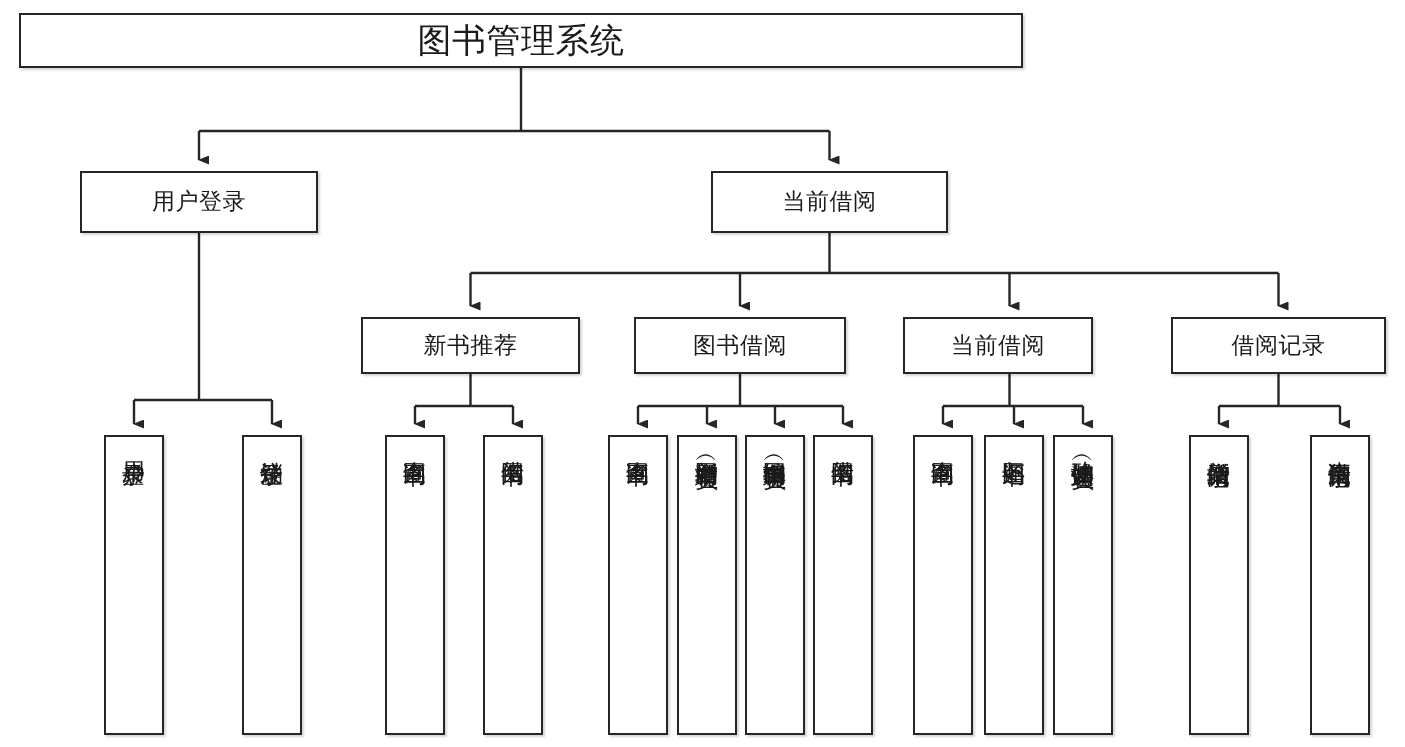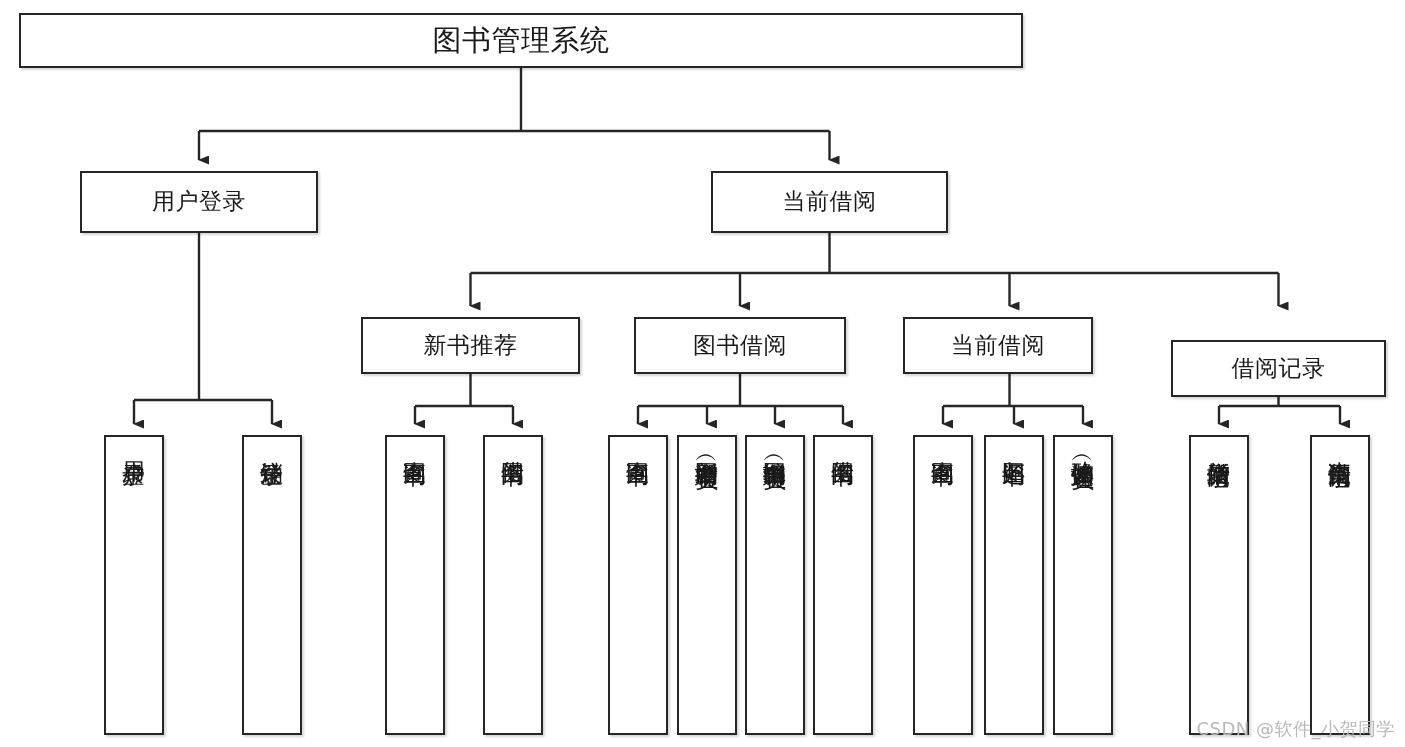--- a/index.html
+++ b/index.html
@@ -31,21 +31,21 @@
     align-items: center;
     justify-content: center;
   }
   .node-label {
     color: #1a1a1a;
     line-height: 1.12;
     text-align: center;
     white-space: nowrap;
     letter-spacing: 0.5px;
   }
-  .level-0 .node-label { font-size: 29px; }
+  .level-0 .node-label { font-size: 34px; }
   .level-1 .node-label { font-size: 23px; }
   .level-2 .node-label { font-size: 23px; }
   .leaf .node-label {
     writing-mode: vertical-rl;
     text-orientation: upright;
     font-size: 23px;
     line-height: 1.05;
     letter-spacing: 1px;
   }
   .leaf {
@@ -129,21 +129,21 @@
       </div>
       <div class="node-box level-2" style="left: 361px; top: 317px; width: 219px; height: 57px;">
         <div class="node-label">新书推荐</div>
       </div>
       <div class="node-box level-2" style="left: 634px; top: 317px; width: 212px; height: 57px;">
         <div class="node-label">图书借阅</div>
       </div>
       <div class="node-box level-2" style="left: 903px; top: 317px; width: 190px; height: 57px;">
         <div class="node-label">当前借阅</div>
       </div>
-      <div class="node-box level-2" style="left: 1171px; top: 317px; width: 215px; height: 57px; margin-top: 23px;">
+      <div class="node-box level-2" style="left: 1171px; top: 317px; width: 215px; height: 57px;">
         <div class="node-label">借阅记录</div>
       </div>
       <div class="node-box leaf" style="left: 104px; top: 435px; width: 60px; height: 300px;">
         <div class="node-label">用户登录</div>
       </div>
       <div class="node-box leaf" style="left: 242px; top: 435px; width: 60px; height: 300px;">
         <div class="node-label">注销登录</div>
       </div>
       <div class="node-box leaf" style="left: 385px; top: 435px; width: 60px; height: 300px;">
         <div class="node-label">查询图书</div>
@@ -172,14 +172,13 @@
       <div class="node-box leaf" style="left: 1053px; top: 435px; width: 60px; height: 300px;">
         <div class="node-label">确认归还（管理员）</div>
       </div>
       <div class="node-box leaf" style="left: 1189px; top: 435px; width: 60px; height: 300px;">
         <div class="node-label">新增借阅记录</div>
       </div>
       <div class="node-box leaf" style="left: 1310px; top: 435px; width: 60px; height: 300px;">
         <div class="node-label">查询借阅记录</div>
       </div>
     </div>
-  <div class="watermark">CSDN @软件_小贺同学</div>
 </div>
 
 </body></html>

